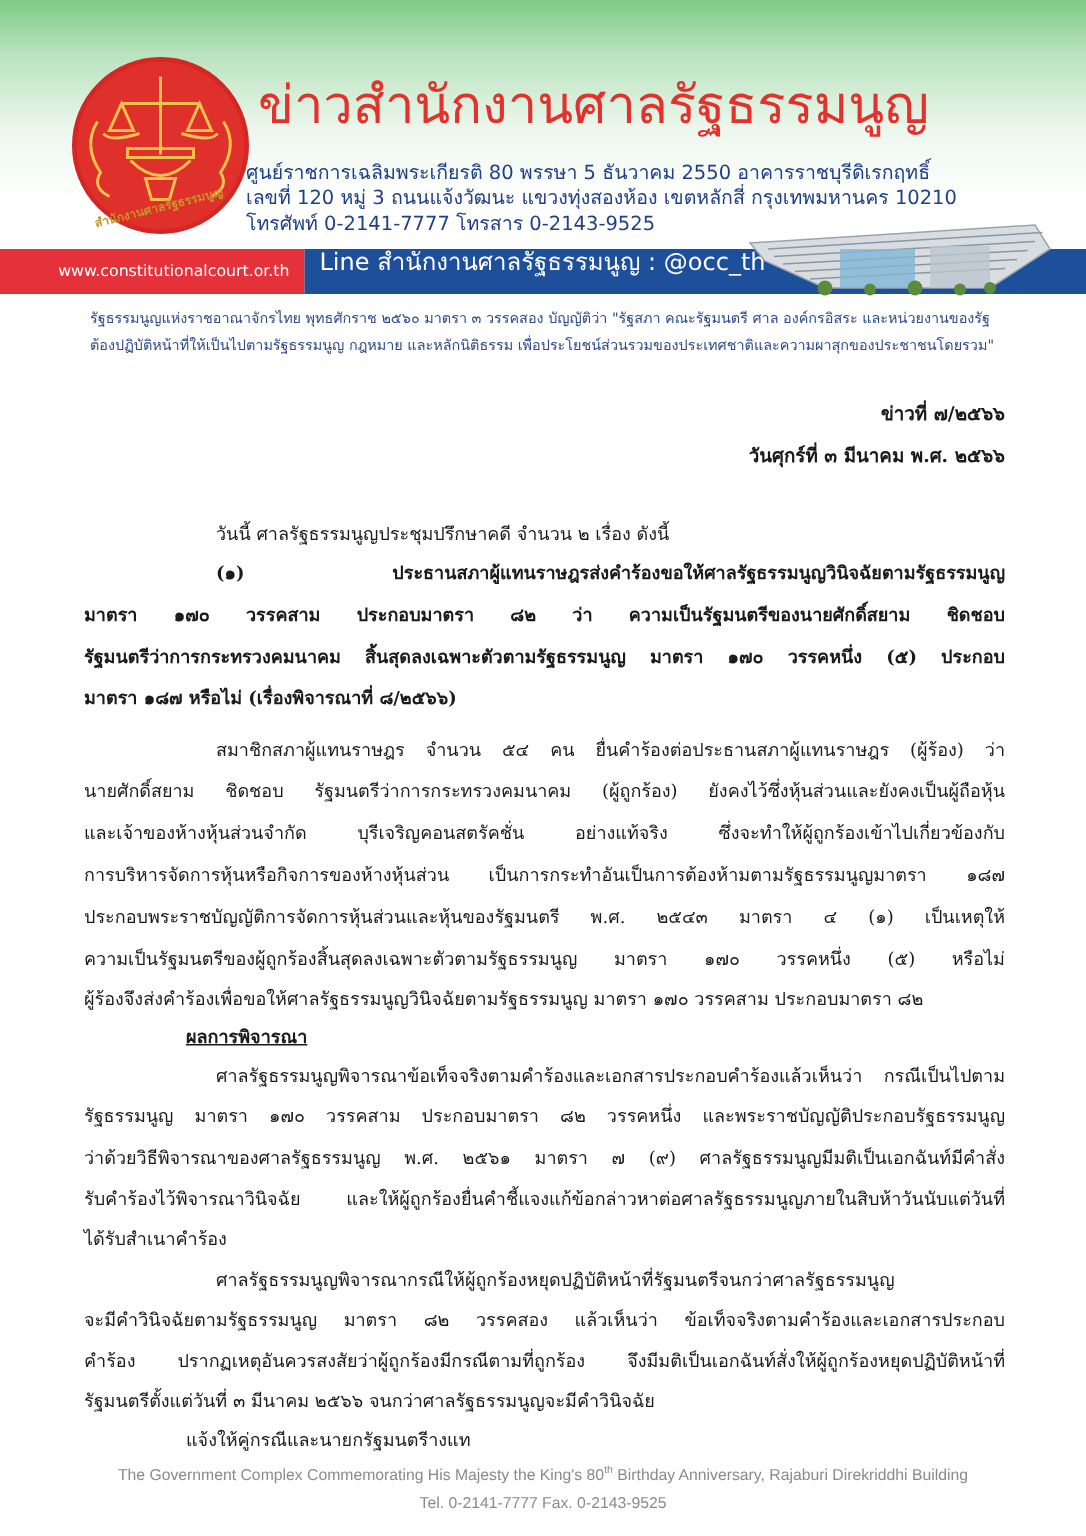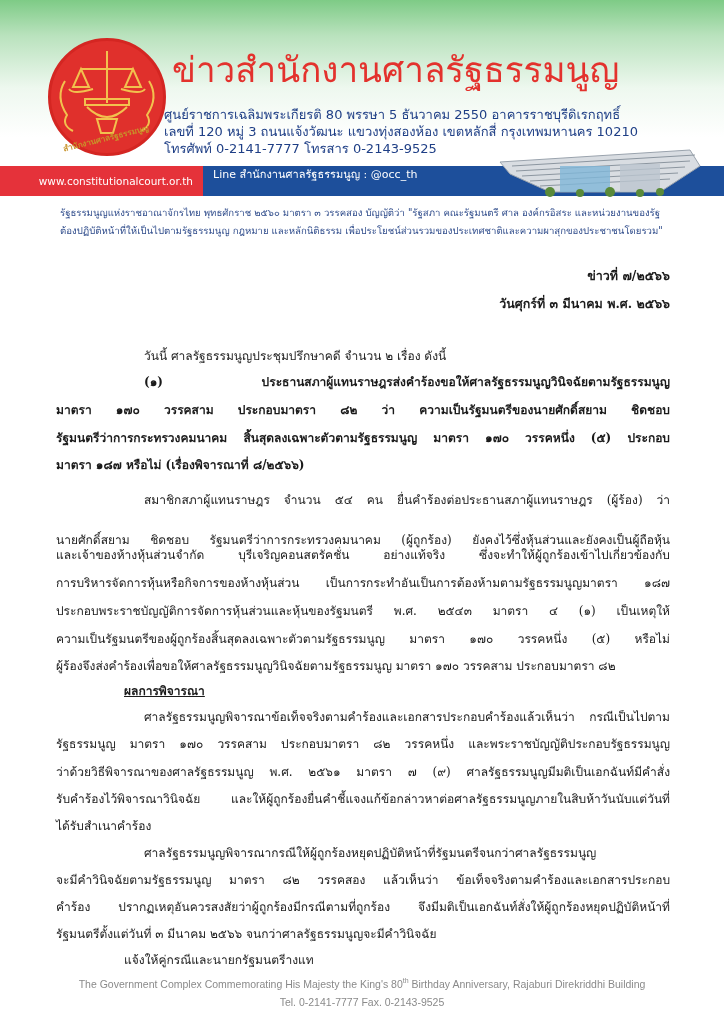--- a/index.html
+++ b/index.html
@@ -38,21 +38,21 @@
 
     .band-red {
       position: absolute; left: 0; top: 166px; width: 203px; height: 30px; background: #e5323a;
       display: flex; align-items: center; justify-content: flex-end; padding-right: 10px;
     }
     .band-red span { color: #ffffff; font-size: 10.5px; white-space: nowrap; }
     .band-blue {
       position: absolute; left: 203px; top: 166px; width: 521px; height: 30px; background: #1d4f9b;
       padding-left: 10px; padding-top: 2px;
     }
-    .band-blue div { color: #ffffff; font-size: 11px; line-height: 13px; white-space: nowrap; }
+    .band-blue div { color: #ffffff; font-size: 16px; line-height: 13px; white-space: nowrap; }
     .building-front { z-index: 2; }
 
     .motto {
       position: absolute; left: 60px; top: 204px; width: 640px;
       font-size: 9.6px; line-height: 18px; color: #2d4a8a; white-space: nowrap;
     }
 
     .doc { font-family: "DejaVu Serif", serif; font-size: 12px; color: #1a1a1a; }
     .right {
       position: absolute; right: 54px; text-align: right; font-weight: bold; font-size: 12.5px; white-space: nowrap;
@@ -137,21 +137,21 @@
   <div class="right news-date">วันศุกร์ที่ ๓ มีนาคม พ.ศ. ๒๕๖๖</div>
 
   <div class="line" style="left:144px; top:346px;">วันนี้ ศาลรัฐธรรมนูญประชุมปรึกษาคดี จำนวน ๒ เรื่อง ดังนี้</div>
 
   <div class="line bold justify" style="left:144px; top:372px; width:526px;">(๑) ประธานสภาผู้แทนราษฎรส่งคำร้องขอให้ศาลรัฐธรรมนูญวินิจฉัยตามรัฐธรรมนูญ</div>
   <div class="line bold justify" style="left:56px; top:400px; width:614px;">มาตรา ๑๗๐ วรรคสาม ประกอบมาตรา ๘๒ ว่า ความเป็นรัฐมนตรีของนายศักดิ์สยาม ชิดชอบ</div>
   <div class="line bold justify" style="left:56px; top:428px; width:614px;">รัฐมนตรีว่าการกระทรวงคมนาคม สิ้นสุดลงเฉพาะตัวตามรัฐธรรมนูญ มาตรา ๑๗๐ วรรคหนึ่ง (๕) ประกอบ</div>
   <div class="line bold" style="left:56px; top:455px;">มาตรา ๑๘๗ หรือไม่ (เรื่องพิจารณาที่ ๘/๒๕๖๖)</div>
 
   <div class="line justify" style="left:144px; top:490px; width:526px;">สมาชิกสภาผู้แทนราษฎร จำนวน ๕๔ คน ยื่นคำร้องต่อประธานสภาผู้แทนราษฎร (ผู้ร้อง) ว่า</div>
-  <div class="line justify" style="left:56px; top:517px; width:614px;margin-top:13px;">นายศักดิ์สยาม ชิดชอบ รัฐมนตรีว่าการกระทรวงคมนาคม (ผู้ถูกร้อง) ยังคงไว้ซึ่งหุ้นส่วนและยังคงเป็นผู้ถือหุ้น</div>
+  <div class="line justify" style="left:56px; top:517px; width:614px;">นายศักดิ์สยาม ชิดชอบ รัฐมนตรีว่าการกระทรวงคมนาคม (ผู้ถูกร้อง) ยังคงไว้ซึ่งหุ้นส่วนและยังคงเป็นผู้ถือหุ้น</div>
   <div class="line justify" style="left:56px; top:545px; width:614px;">และเจ้าของห้างหุ้นส่วนจำกัด บุรีเจริญคอนสตรัคชั่น อย่างแท้จริง ซึ่งจะทำให้ผู้ถูกร้องเข้าไปเกี่ยวข้องกับ</div>
   <div class="line justify" style="left:56px; top:573px; width:614px;">การบริหารจัดการหุ้นหรือกิจการของห้างหุ้นส่วน เป็นการกระทำอันเป็นการต้องห้ามตามรัฐธรรมนูญมาตรา ๑๘๗</div>
   <div class="line justify" style="left:56px; top:601px; width:614px;">ประกอบพระราชบัญญัติการจัดการหุ้นส่วนและหุ้นของรัฐมนตรี พ.ศ. ๒๕๔๓ มาตรา ๔ (๑) เป็นเหตุให้</div>
   <div class="line justify" style="left:56px; top:629px; width:614px;">ความเป็นรัฐมนตรีของผู้ถูกร้องสิ้นสุดลงเฉพาะตัวตามรัฐธรรมนูญ มาตรา ๑๗๐ วรรคหนึ่ง (๕) หรือไม่</div>
   <div class="line" style="left:56px; top:656px;">ผู้ร้องจึงส่งคำร้องเพื่อขอให้ศาลรัฐธรรมนูญวินิจฉัยตามรัฐธรรมนูญ มาตรา ๑๗๐ วรรคสาม ประกอบมาตรา ๘๒</div>
 
   <div class="line underline" style="left:124px; top:681px;">ผลการพิจารณา</div>
 
   <div class="line justify" style="left:144px; top:707px; width:526px;">ศาลรัฐธรรมนูญพิจารณาข้อเท็จจริงตามคำร้องและเอกสารประกอบคำร้องแล้วเห็นว่า กรณีเป็นไปตาม</div>
   <div class="line justify" style="left:56px; top:734px; width:614px;">รัฐธรรมนูญ มาตรา ๑๗๐ วรรคสาม ประกอบมาตรา ๘๒ วรรคหนึ่ง และพระราชบัญญัติประกอบรัฐธรรมนูญ</div>

